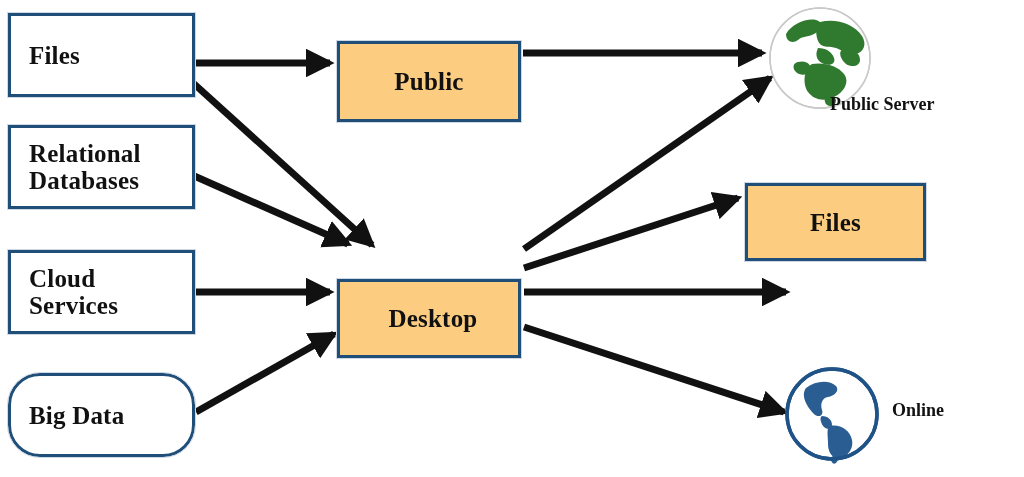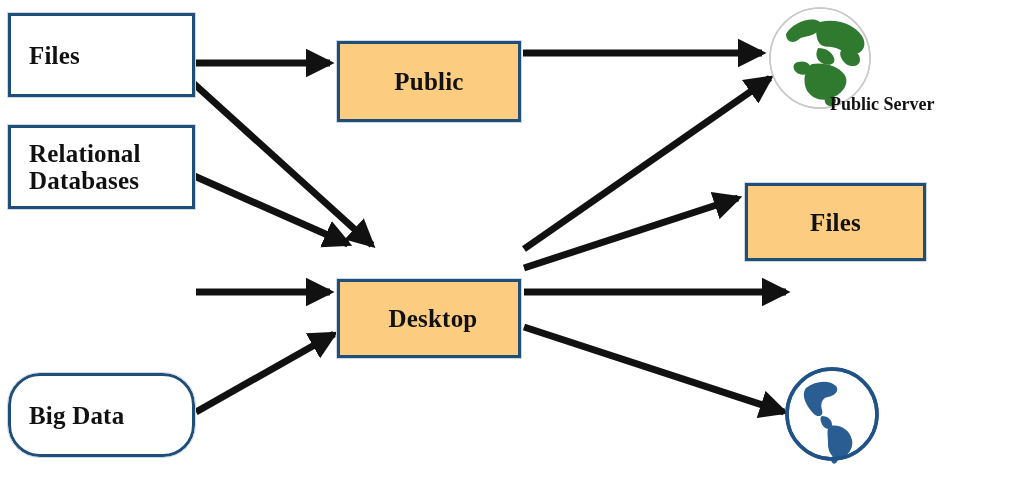--- a/index.html
+++ b/index.html
@@ -101,20 +101,24 @@
 
   <div class="node src" style="left:8px;top:13px;width:187px;height:84px;">
     <span class="node-label">Files</span>
   </div>
 
   <div class="node src" style="left:8px;top:125px;width:187px;height:84px;">
     <span class="node-label">Relational
 Databases</span>
   </div>
 
+  <div class="node src" style="left:8px;top:250px;width:187px;height:84px;">
+    <span class="node-label">Cloud
+Services</span>
+  </div>
 
   <div class="node src" style="left:8px;top:373px;width:187px;height:84px;border-radius:32px;">
     <span class="node-label">Big Data</span>
   </div>
 
   <div class="node proc" style="left:337px;top:13px;width:184px;height:81px;">
     <span class="node-label">Public</span>
   </div>
 
   <div class="node proc" style="left:337px;top:251px;width:184px;height:79px;padding-left:8px;">
@@ -162,15 +166,16 @@
 
         <path d="M40,52 C46,52 50,56 50,61 C50,65 45,66 42,63 C39,60 37,53 40,52 Z"></path>
 
         <path d="M48,62 C58,60 68,66 70,76 C72,86 64,94 56,94 C50,94 46,88 46,80
                  C46,72 44,64 48,62 Z"></path>
 
         <path d="M52,92 C56,92 57,96 54,99 C51,101 49,98 49,95 C49,93 50,92 52,92 Z"></path>
       </g>
       <circle cx="50" cy="50" r="45" fill="none" stroke="#1f5287" stroke-width="3.4"></circle>
     </svg>
+    <span class="icon-text" style="left:110px;top:36px;">Online</span>
   </div>
 
 </div>
 
 </body></html>

